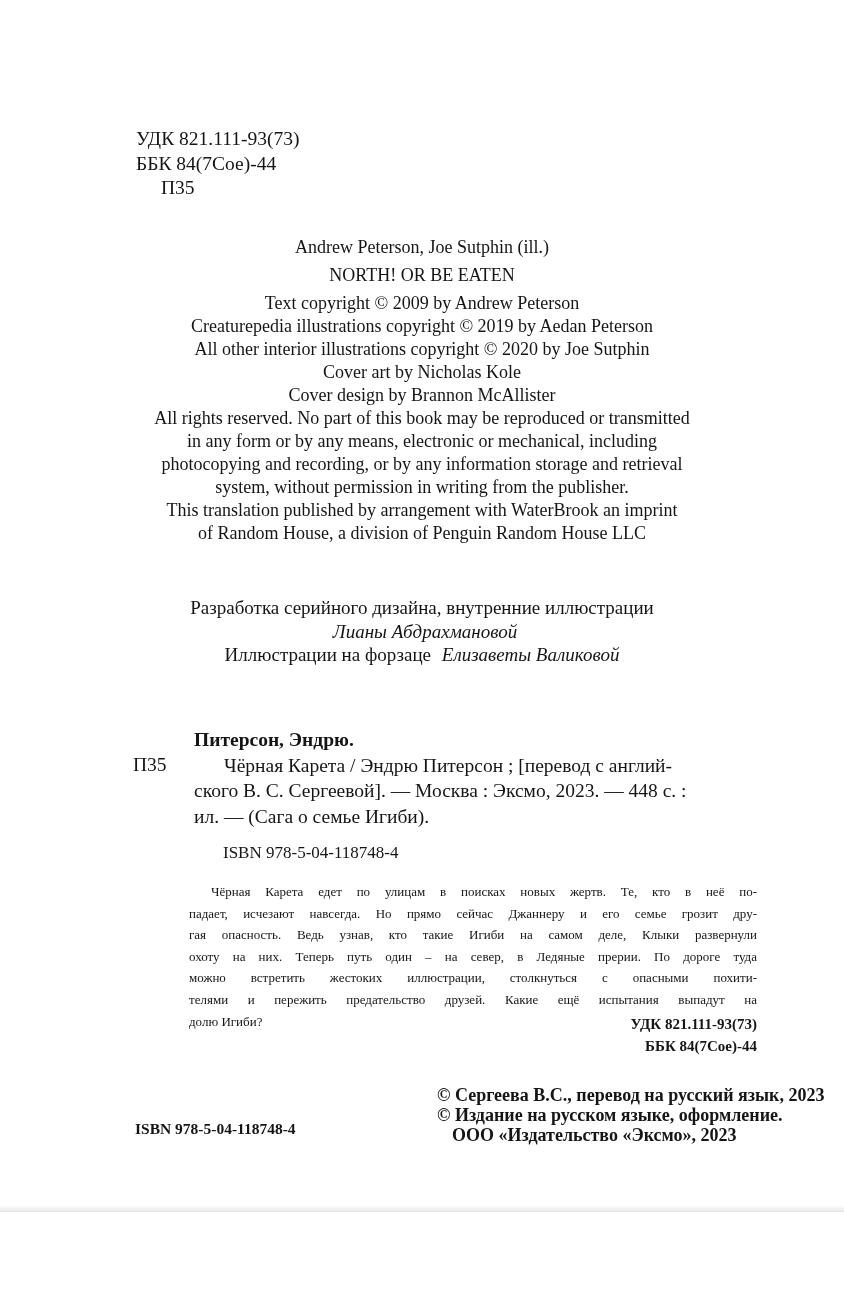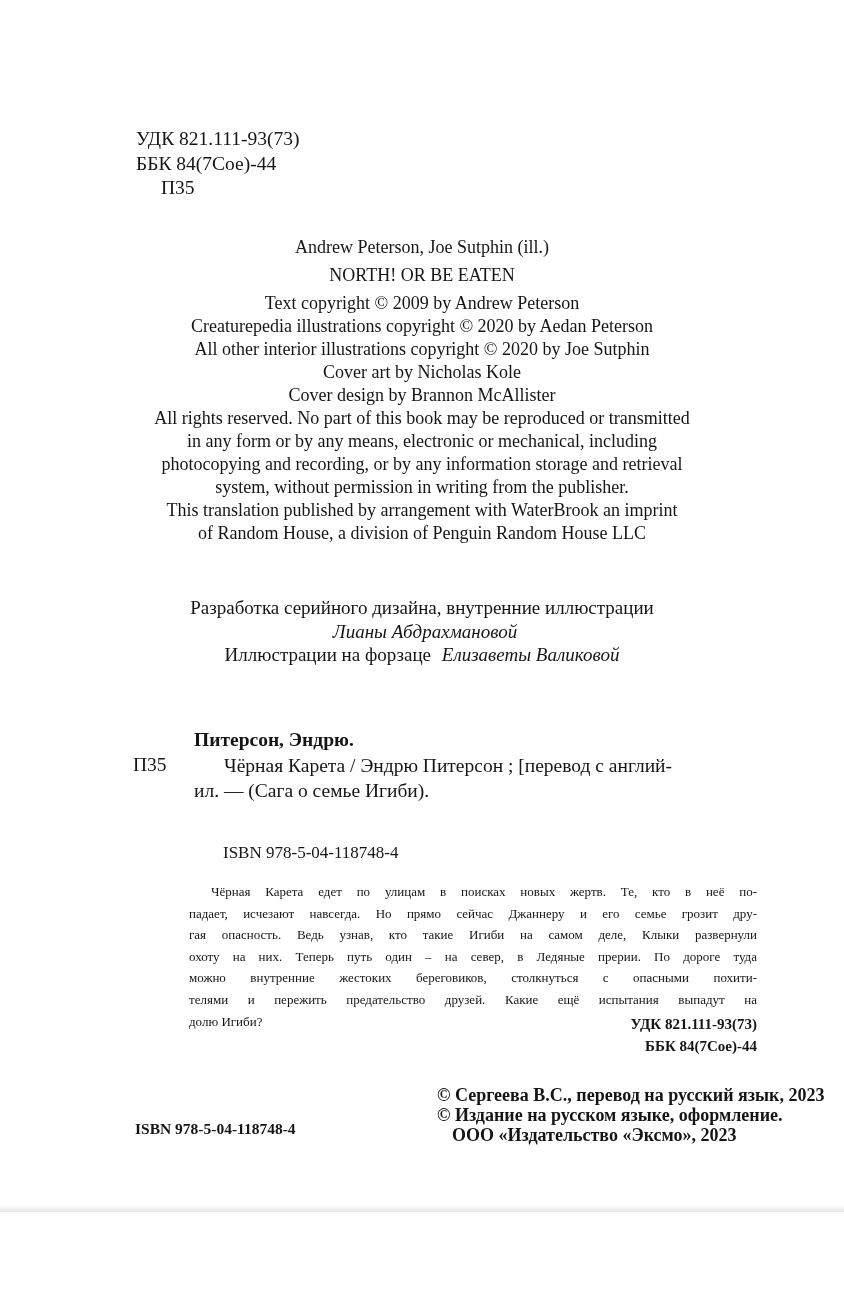--- a/index.html
+++ b/index.html
@@ -46,21 +46,21 @@
   <div class="top-codes">
     <div>УДК 821.111-93(73)</div>
     <div>ББК 84(7Сое)-44</div>
     <div class="sign">П35</div>
   </div>
 
   <div class="eng">
     <div class="gap">Andrew Peterson, Joe Sutphin (ill.)</div>
     <div class="gap">NORTH! OR BE EATEN</div>
     <div>Text copyright © 2009 by Andrew Peterson</div>
-    <div>Creaturepedia illustrations copyright © 2020 by Aedan Peterson</div>
+    <div>Creaturepedia illustrations copyright © 2019 by Aedan Peterson</div>
     <div>All other interior illustrations copyright © 2020 by Joe Sutphin</div>
     <div>Cover art by Nicholas Kole</div>
     <div>Cover design by Brannon McAllister</div>
     <div>All rights reserved. No part of this book may be reproduced or transmitted</div>
     <div>in any form or by any means, electronic or mechanical, including</div>
     <div>photocopying and recording, or by any information storage and retrieval</div>
     <div>system, without permission in writing from the publisher.</div>
     <div>This translation published by arrangement with WaterBrook an imprint</div>
     <div>of Random House, a division of Penguin Random House LLC</div>
   </div>
@@ -69,31 +69,32 @@
     <div>Разработка серийного дизайна, внутренние иллюстрации</div>
     <div class="italic">Лианы Абдрахмановой</div>
     <div class="forzac"><span>Иллюстрации на форзаце </span><span class="italic">Елизаветы Валиковой</span></div>
   </div>
 
   <div class="card-sign">П35</div>
 
   <div class="card">
     <div class="hdr">Питерсон, Эндрю.</div>
     <div class="l0">Чёрная Карета / Эндрю Питерсон ; [перевод с англий-</div>
+    <div>ского В. С. Сергеевой]. — Москва : Эксмо, 2023. — 448 с. :</div>
     <div>ил. — (Сага о семье Игиби).</div>
   </div>
 
   <div class="isbn-mid">ISBN 978-5-04-118748-4</div>
 
   <div class="ann">
     <div class="jl first">Чёрная Карета едет по улицам в поисках новых жертв. Те, кто в неё по-</div>
     <div class="jl">падает, исчезают навсегда. Но прямо сейчас Джаннеру и его семье грозит дру-</div>
     <div class="jl">гая опасность. Ведь узнав, кто такие Игиби на самом деле, Клыки развернули</div>
     <div class="jl">охоту на них. Теперь путь один – на север, в Ледяные прерии. По дороге туда</div>
-    <div class="jl">можно внутренние жестоких береговиков, столкнуться с опасными похити-</div>
+    <div class="jl">можно встретить жестоких иллюстрации, столкнуться с опасными похити-</div>
     <div class="jl">телями и пережить предательство друзей. Какие ещё испытания выпадут на</div>
     <div class="last">долю Игиби?</div>
   </div>
 
   <div class="codes-bot">
     <div>УДК 821.111-93(73)</div>
     <div>ББК 84(7Сое)-44</div>
   </div>
 
   <div class="foot-right">

